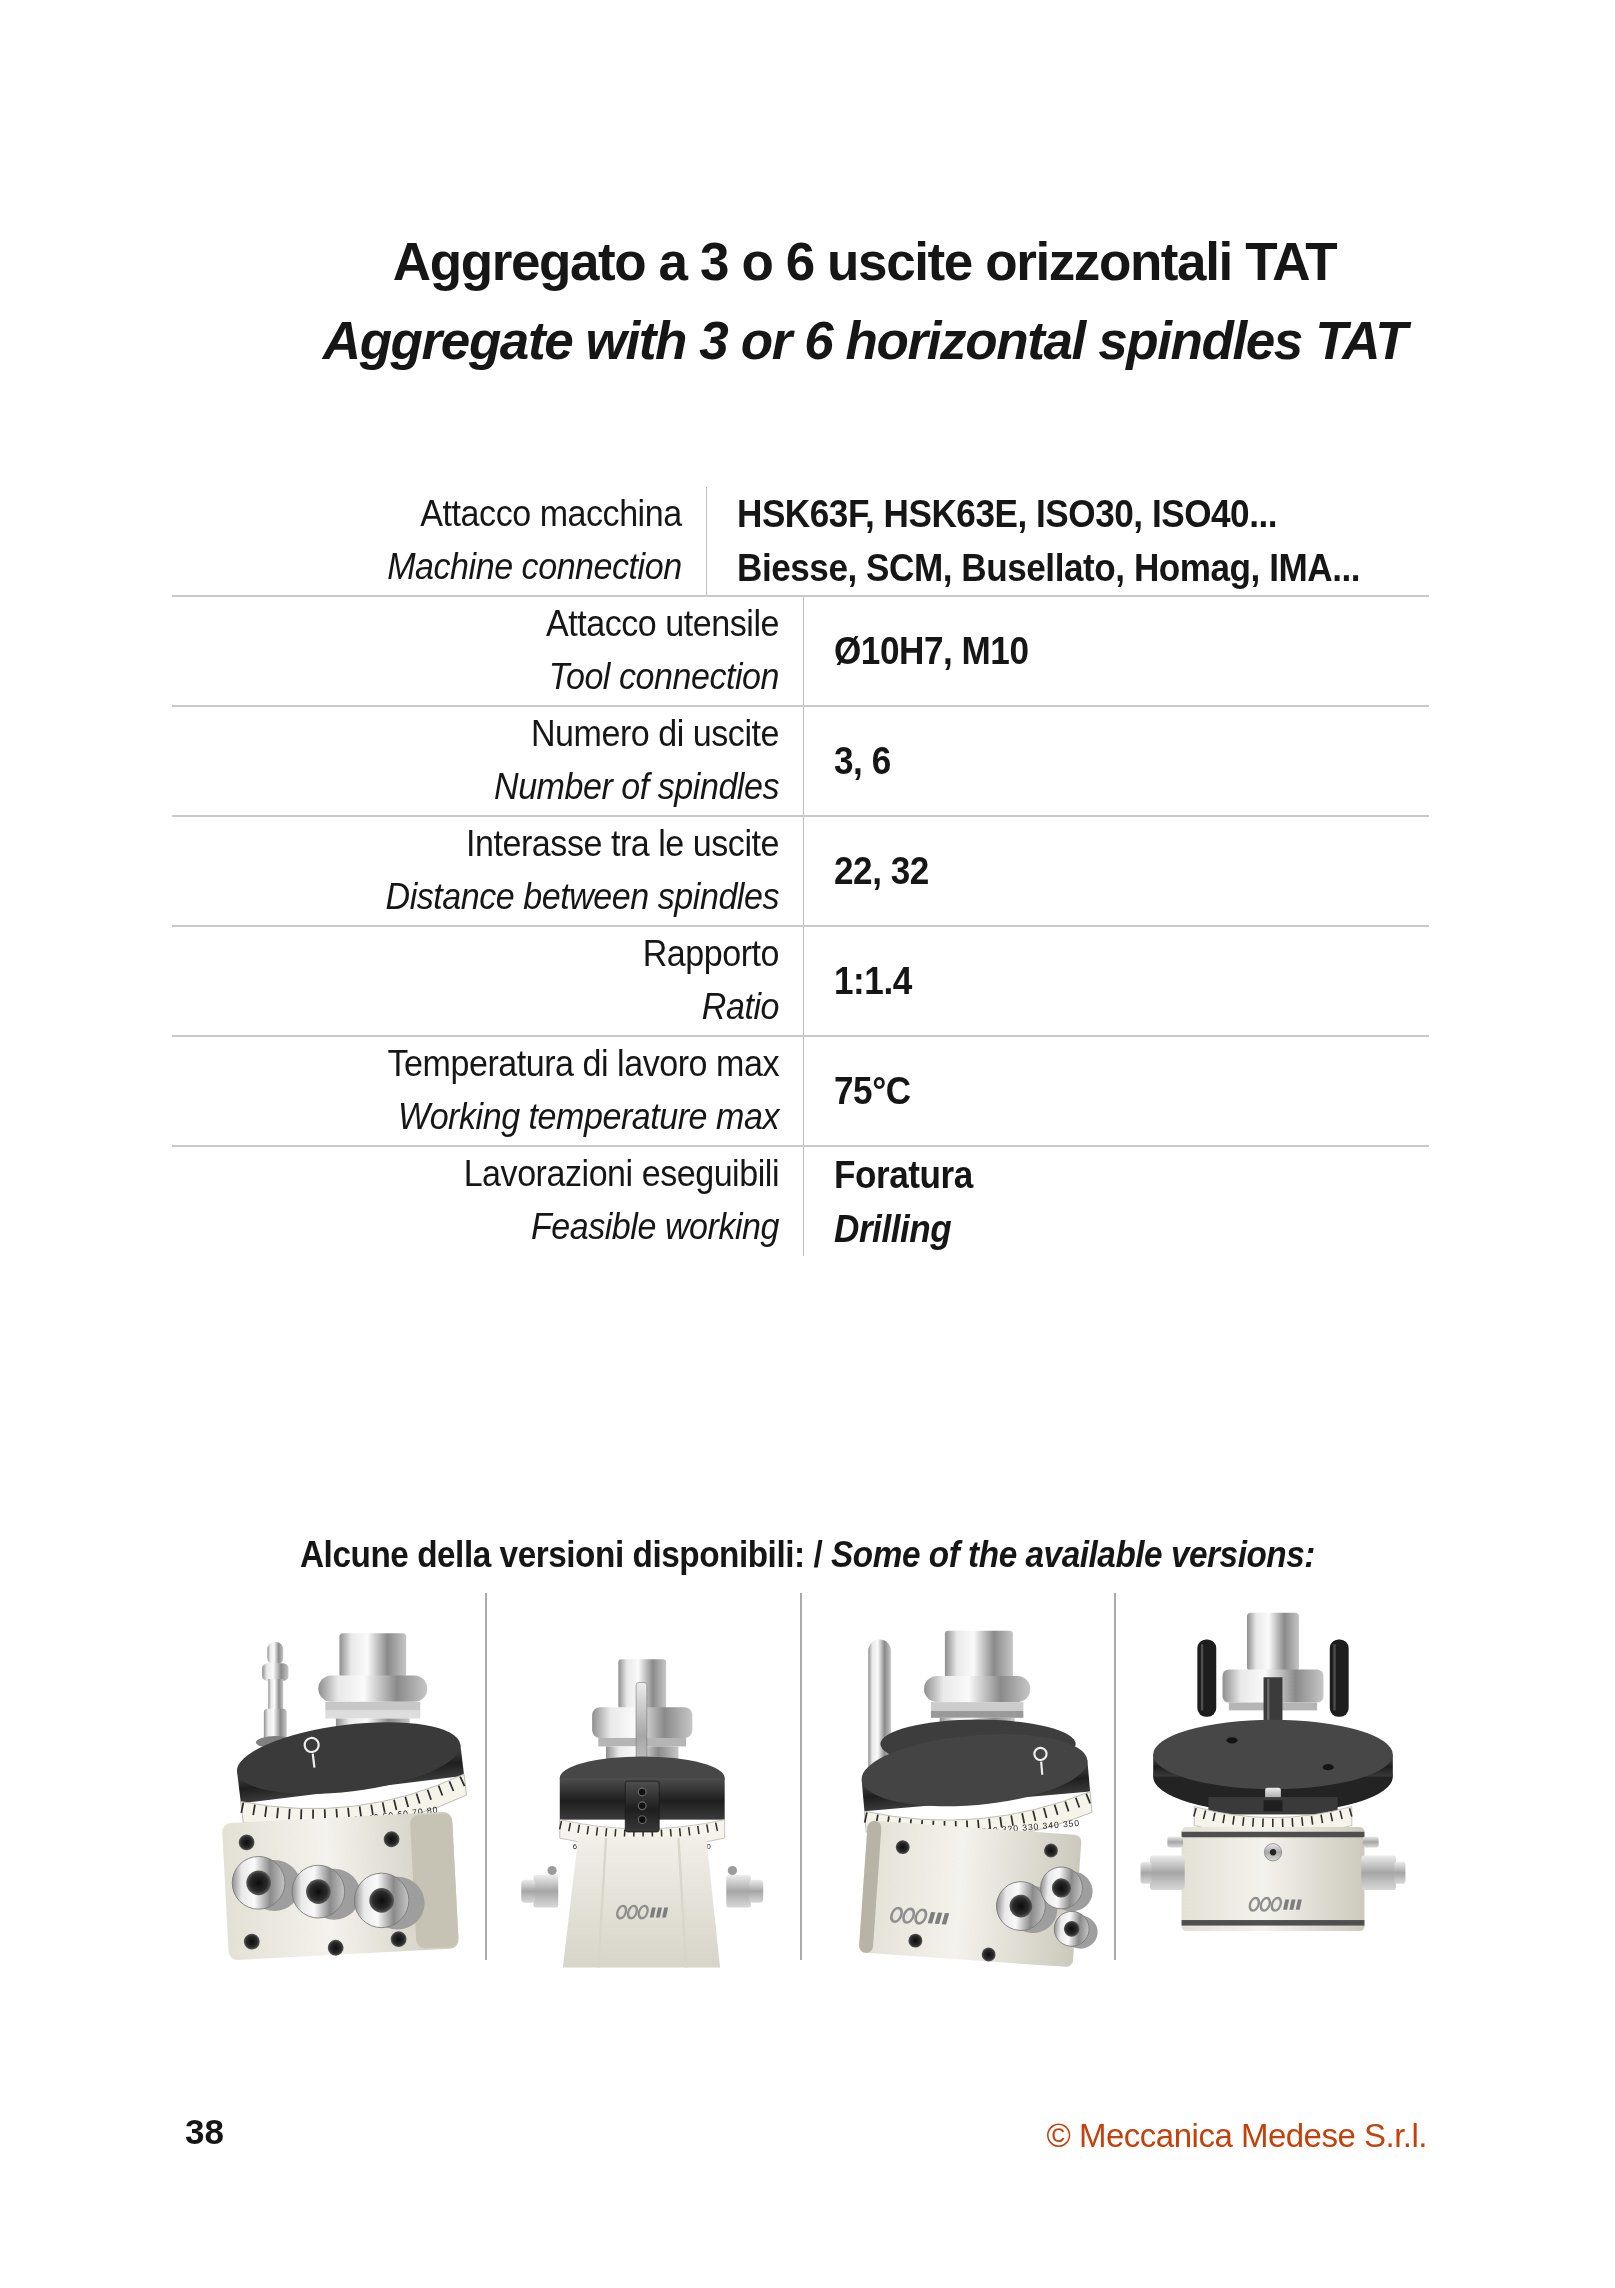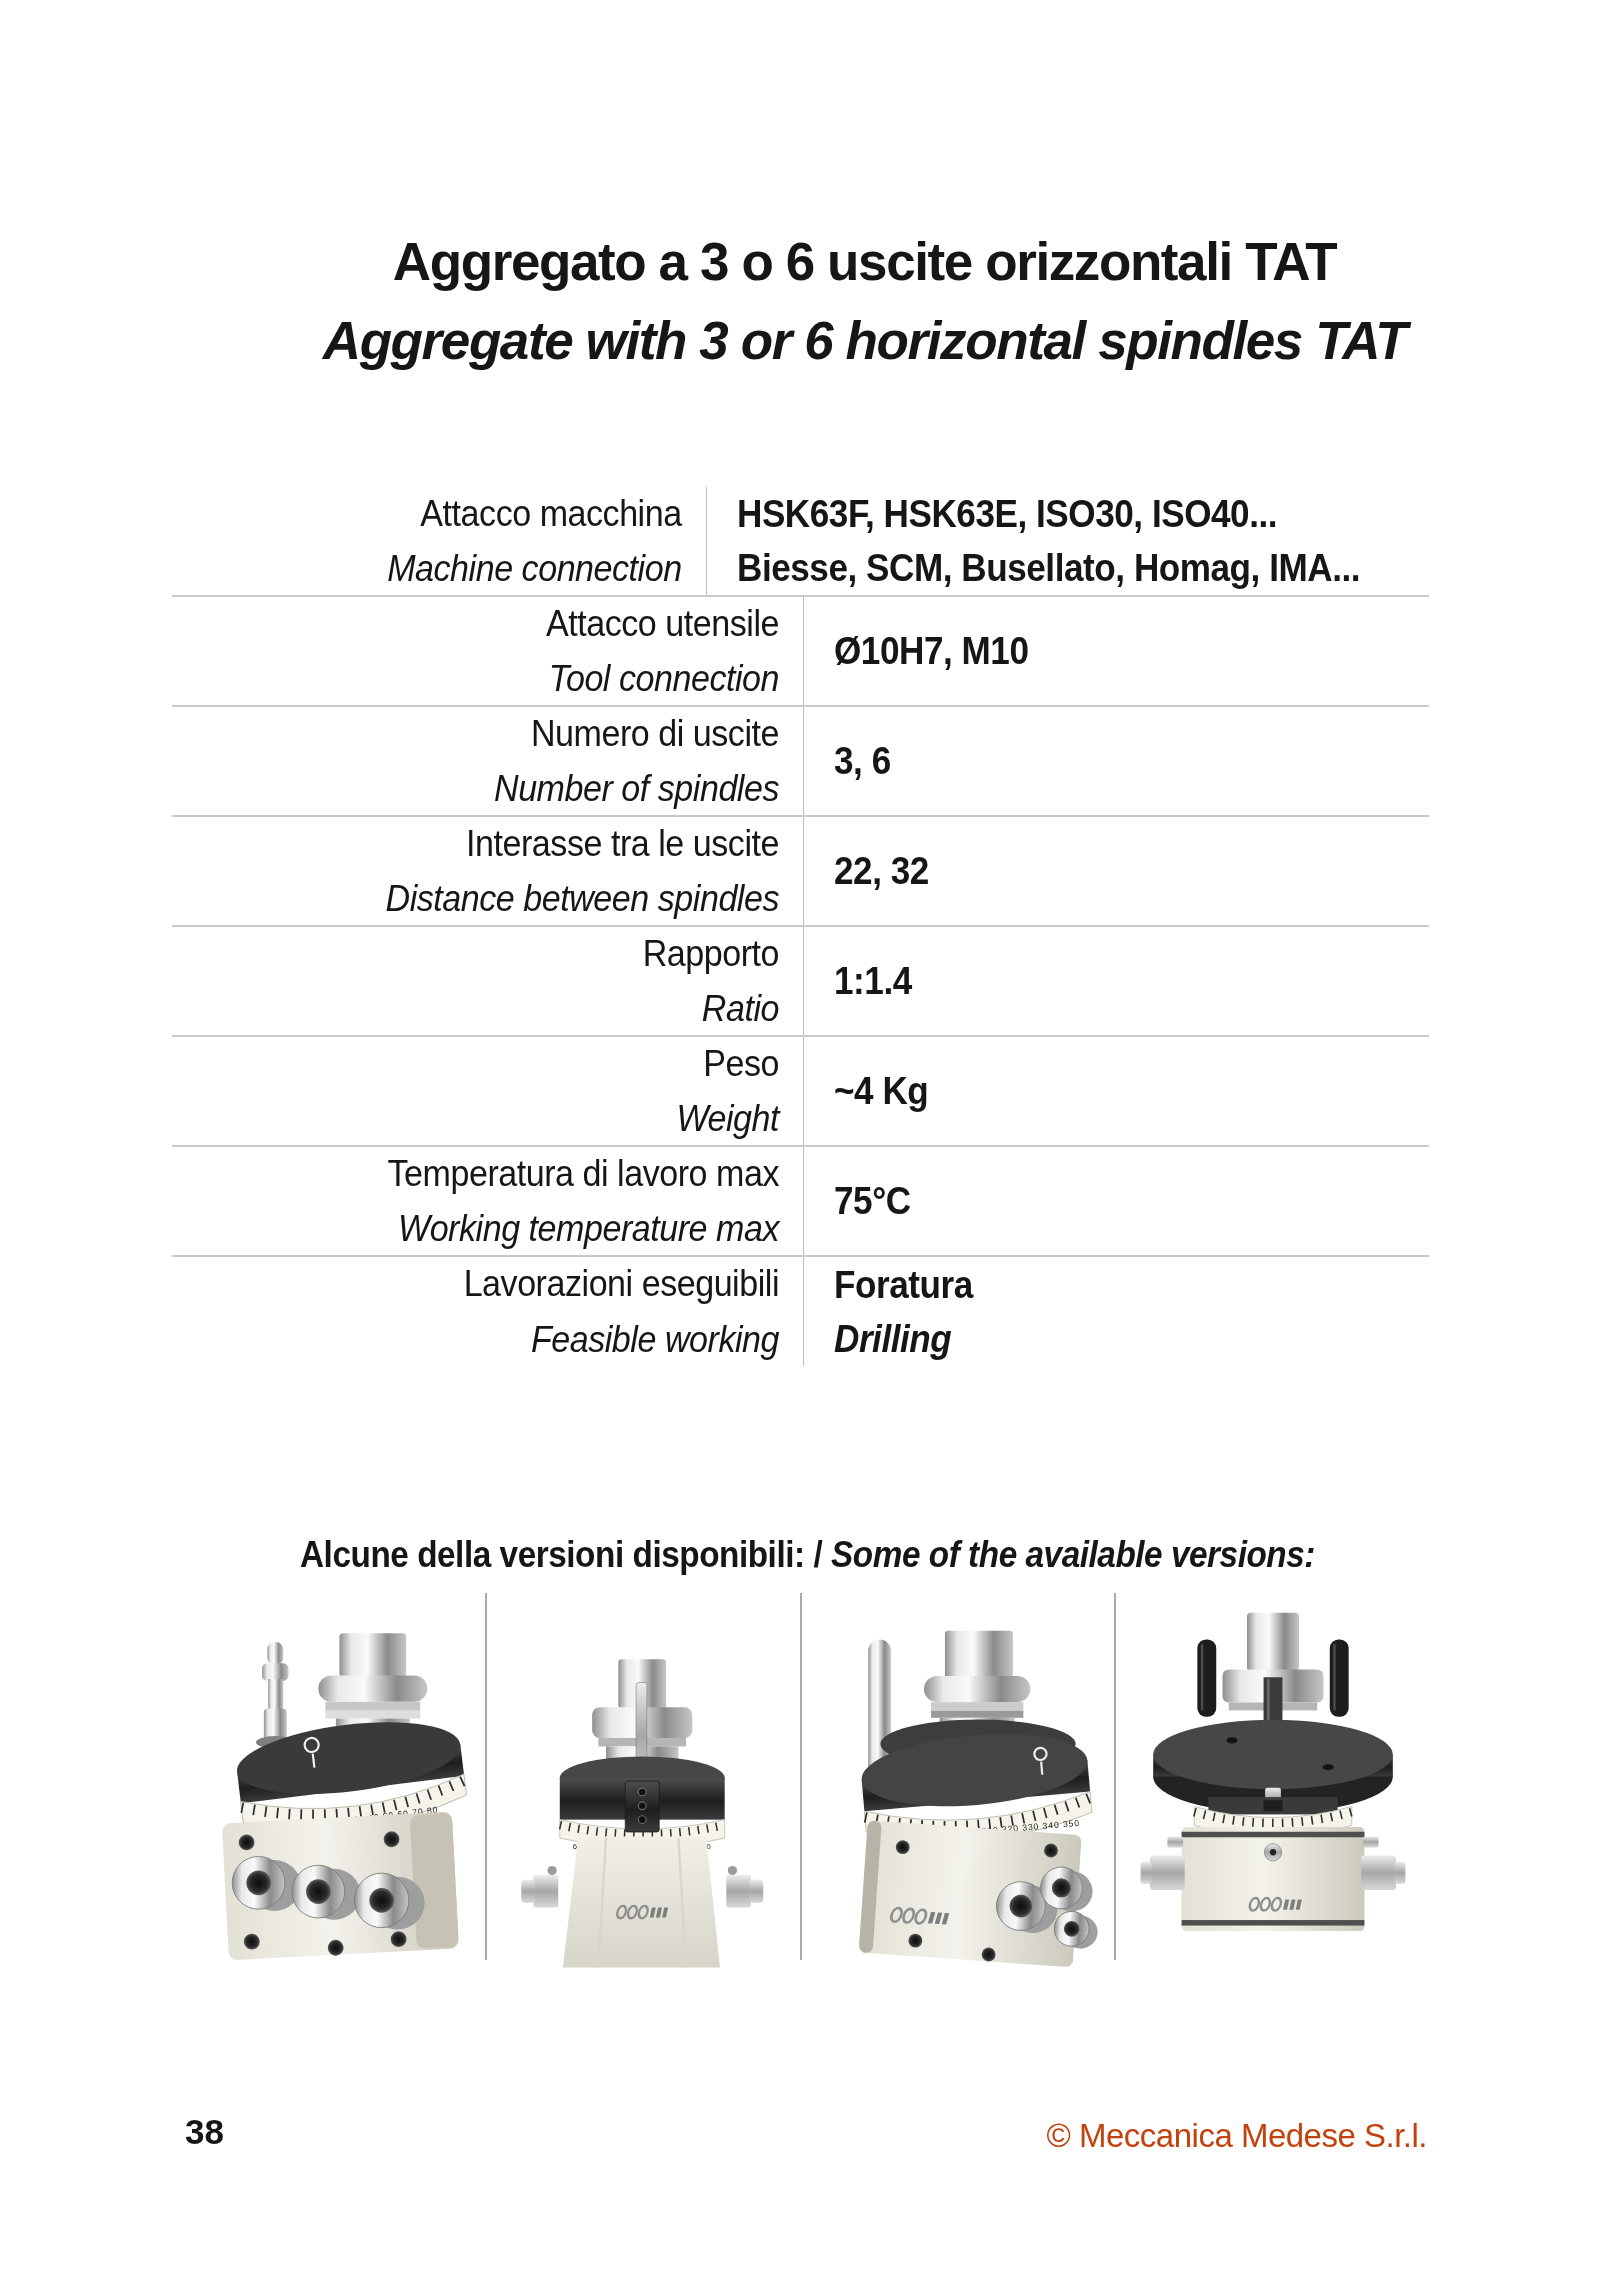--- a/index.html
+++ b/index.html
@@ -12,21 +12,21 @@
   .title-block{position:absolute;left:0;width:100%;text-align:center;transform:translateX(57px)}
   .title-it{top:231px;font-size:53px;font-weight:bold;letter-spacing:-1.4px}
   .title-en{top:310px;font-size:53px;font-weight:bold;font-style:italic;letter-spacing:-1.4px}
 
   
   .spec{position:absolute;left:172px;top:487px;width:1257px}
   .spec-row{display:flex;height:108px;border-bottom:2.8px solid #c9c9c9}
   .spec-row:last-child{height:109px;border-bottom:none}
   .cell-l{
     width:631px;box-sizing:border-box;padding-right:24px;text-align:right;
-    display:flex;flex-direction:column;justify-content:space-between;
+    display:flex;flex-direction:column;justify-content:flex-start;
   }
   .cell-r{
     flex:1;border-left:1.8px solid #bdbdbd;box-sizing:border-box;padding-left:30px;
     display:flex;flex-direction:column;justify-content:center;
   }
   .lab-it,.lab-en{
     display:block;font-size:37px;line-height:53px;letter-spacing:-0.5px;
     transform:scaleX(0.92);transform-origin:right center;white-space:nowrap;
   }
   .lab-en{font-style:italic}
@@ -159,29 +159,20 @@
   <div class="spec-row">
     <div class="cell-l">
       <span class="lab-it">Rapporto</span>
       <span class="lab-en">Ratio</span>
     </div>
     <div class="cell-r">
       <span class="val">1:1.4</span>
     </div>
   </div>
 
-  <div class="spec-row">
-    <div class="cell-l">
-      <span class="lab-it">Peso</span>
-      <span class="lab-en">Weight</span>
-    </div>
-    <div class="cell-r">
-      <span class="val">~4 Kg</span>
-    </div>
-  </div>
 
   <div class="spec-row">
     <div class="cell-l">
       <span class="lab-it">Temperatura di lavoro max</span>
       <span class="lab-en">Working temperature max</span>
     </div>
     <div class="cell-r">
       <span class="val">75°C</span>
     </div>
   </div>

